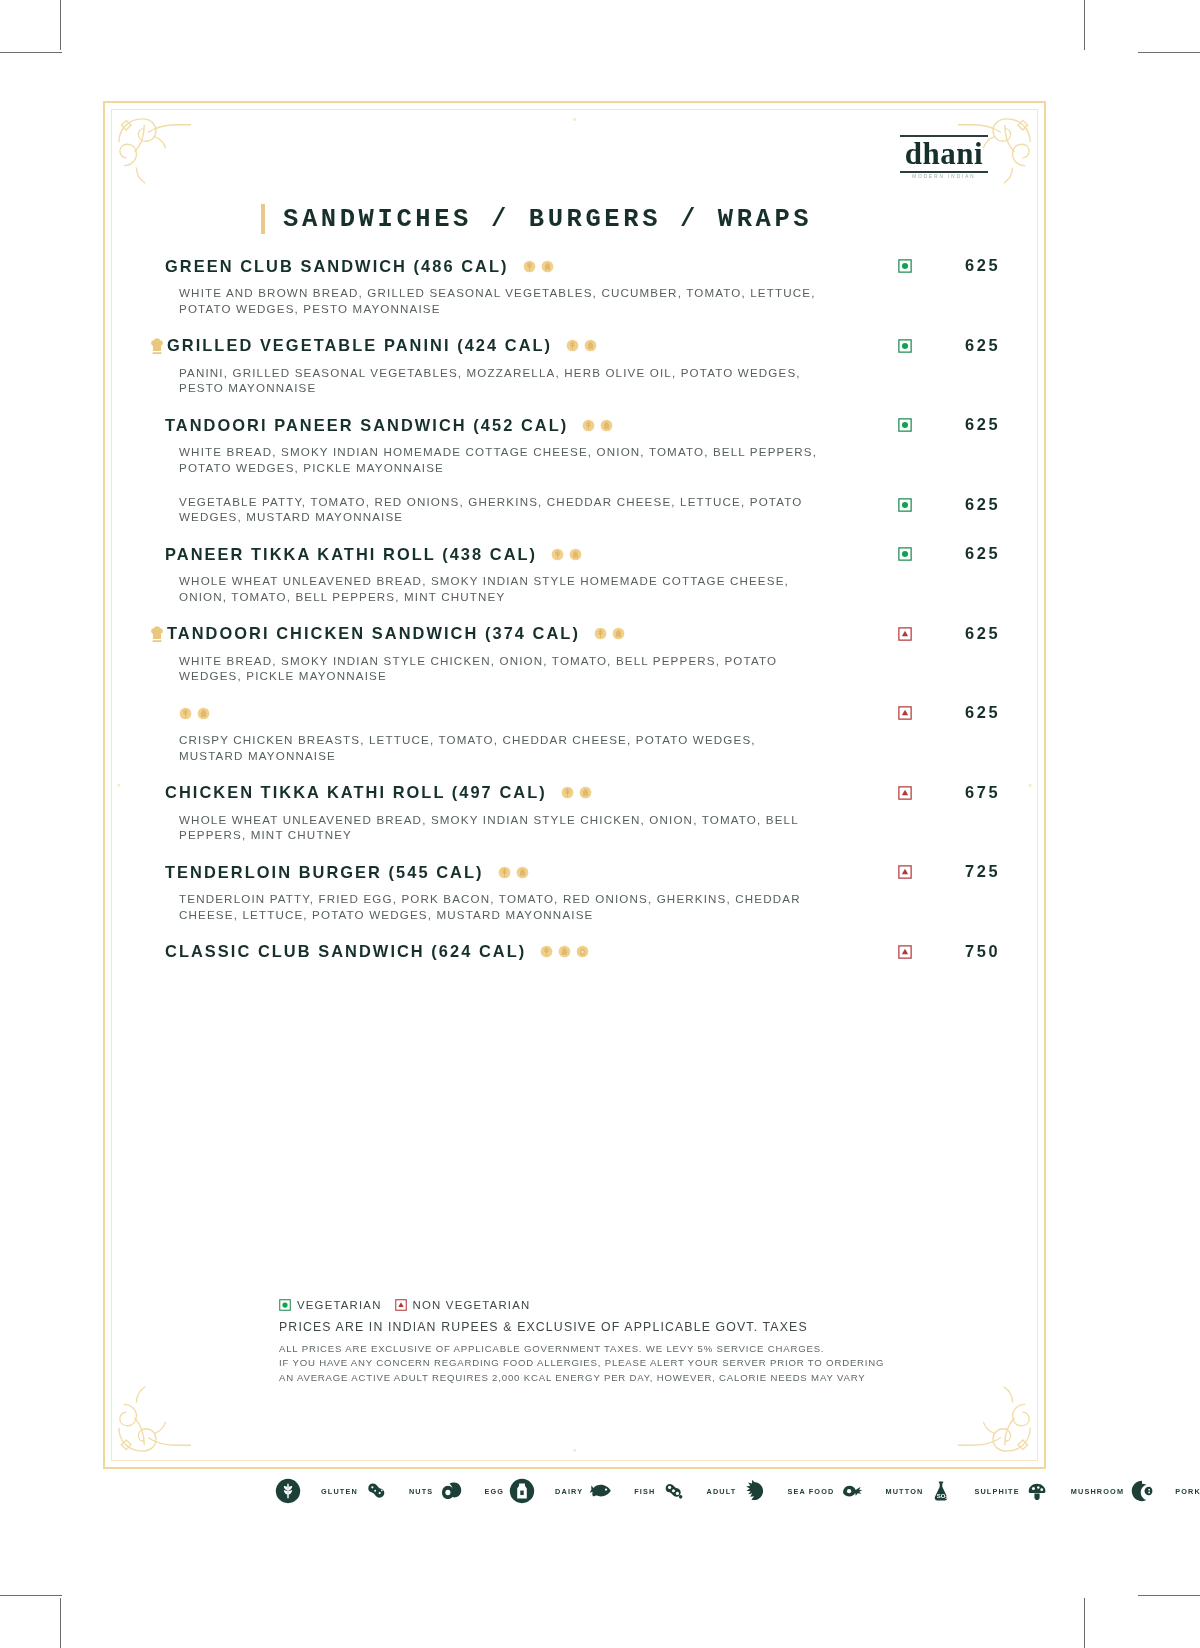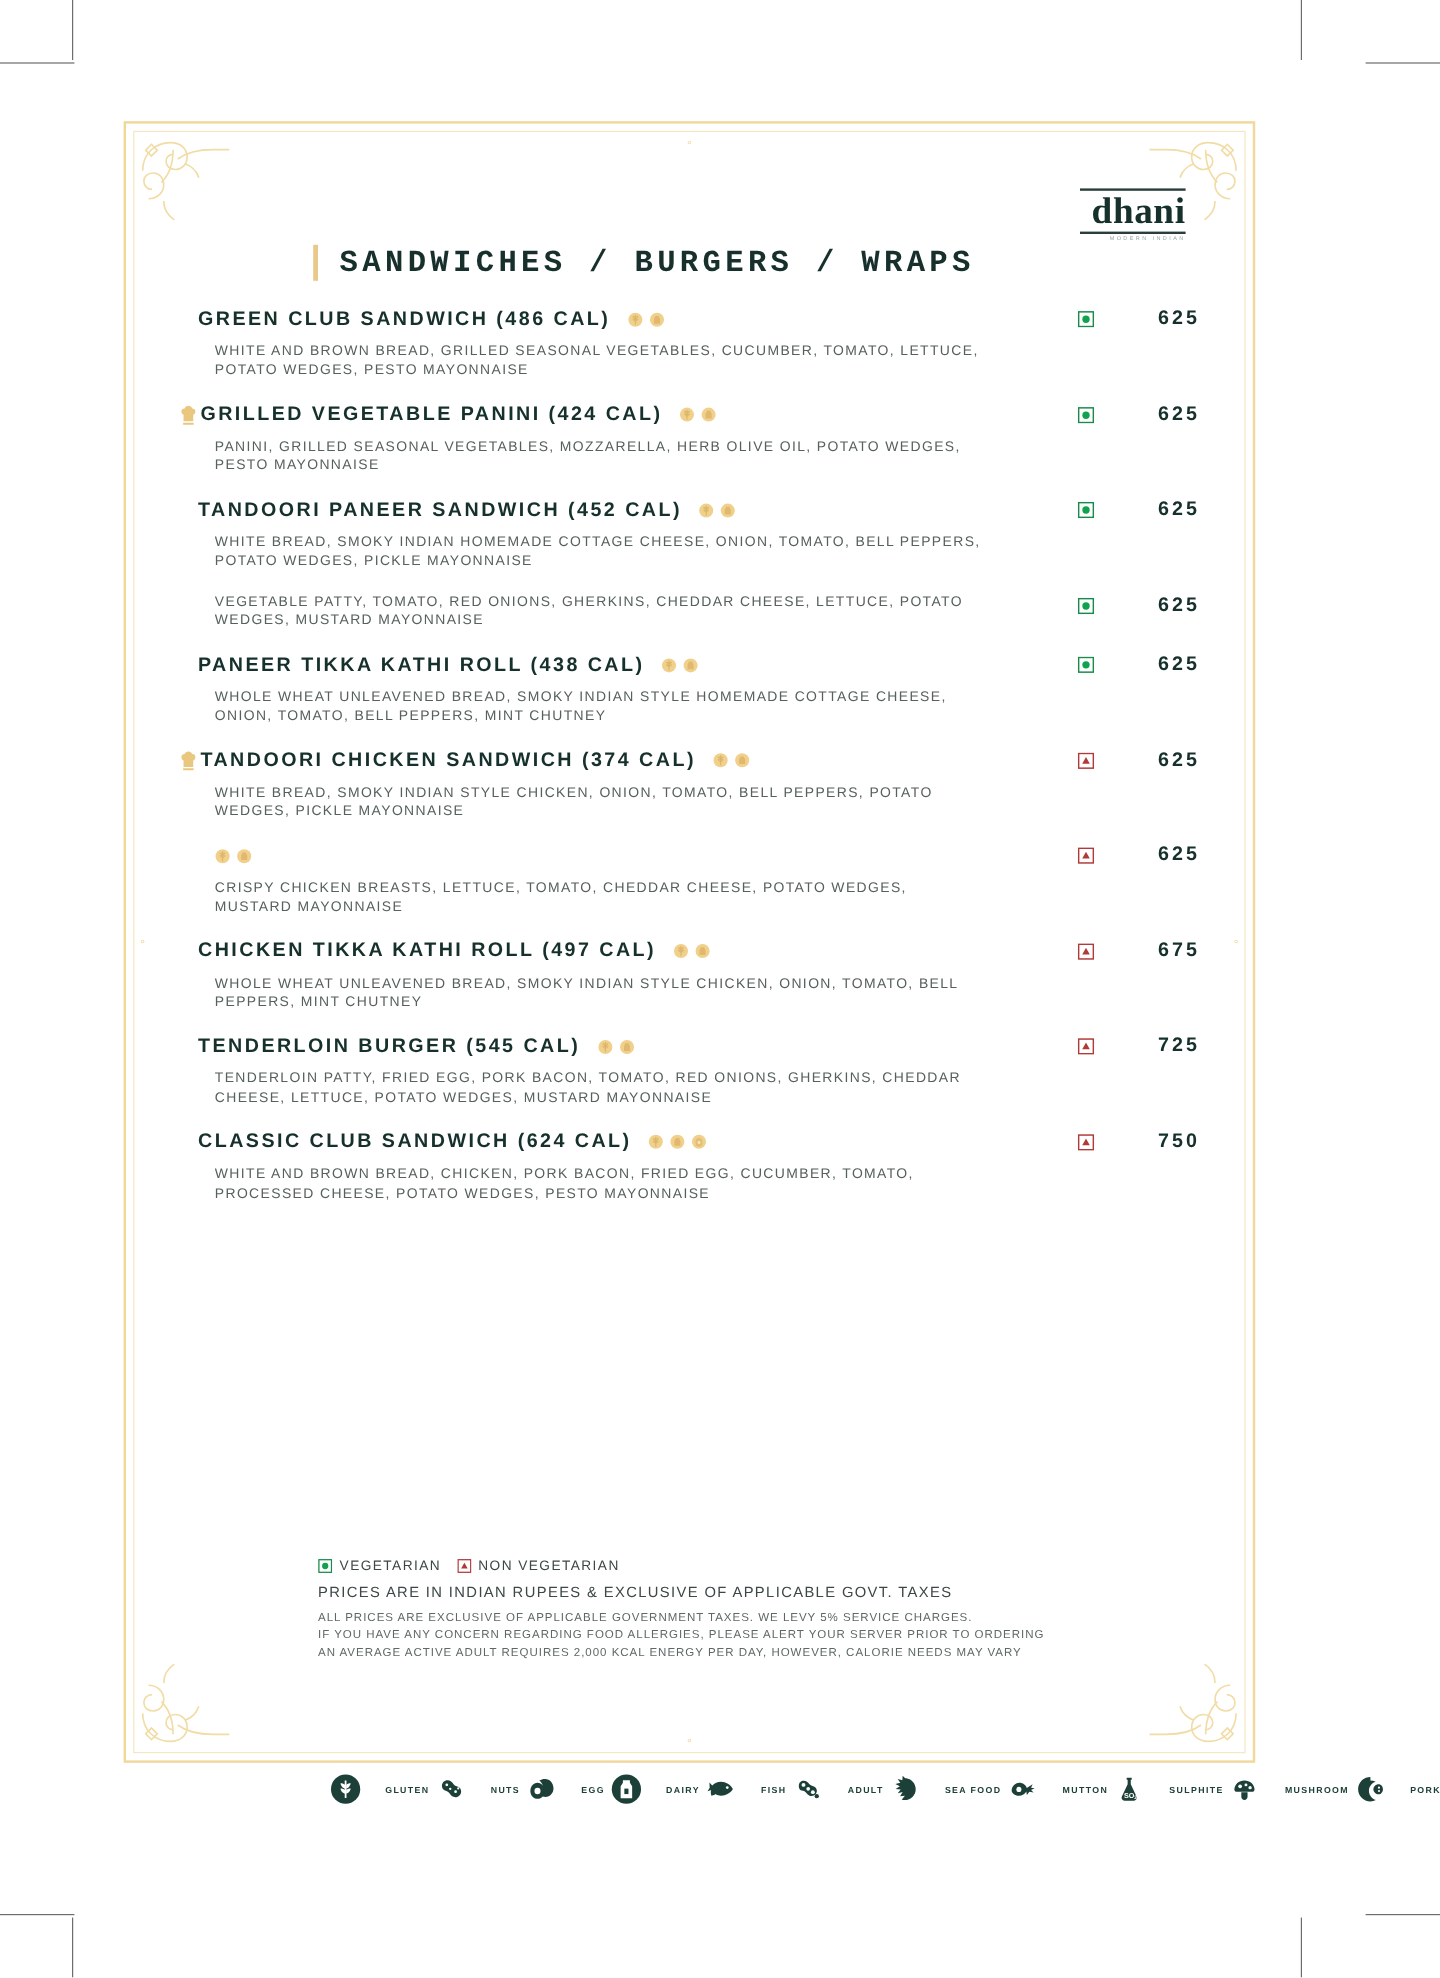--- a/index.html
+++ b/index.html
@@ -41,21 +41,21 @@
   .corner.bl{left:10px;bottom:10px;transform:scaleY(-1);}
   .corner.br{right:10px;bottom:10px;transform:scale(-1,-1);}
   .midmark{position:absolute;color:#f0d79a;font-size:9px;line-height:1;}
   .midmark.top{top:12px;left:50%;transform:translateX(-50%);}
   .midmark.right{right:11px;top:50%;transform:translateY(-50%);}
   .midmark.left{left:11px;top:50%;transform:translateY(-50%);}
   .midmark.bottom{bottom:12px;left:50%;transform:translateX(-50%);}
 
   
   .logo{
-    position:absolute;right:56px;top:54px;text-align:right;
+    position:absolute;right:56px;top:32px;text-align:center;
   }
   .logo .bar{height:2px;background:#2a3f3c;width:88px;margin:0 auto;}
   .logo .word{
     font-family:"Liberation Serif", serif;
     font-size:31px;font-weight:700;letter-spacing:.5px;
     color:#16302c;line-height:1.05;padding:1px 0 0;
   }
   .logo .sub{
     font-size:4.6px;letter-spacing:2px;color:#9aa6a3;margin-top:1px;
     text-transform:uppercase;
@@ -101,21 +101,21 @@
     position:absolute;left:800px;top:1px;
     font-size:16.4px;font-weight:600;letter-spacing:2.6px;color:#16302c;
   }
   .desc{
     margin:8px 0 0 14px;
     font-size:11.6px;letter-spacing:1.16px;line-height:1.36;
     color:#56605e;max-width:640px;text-transform:uppercase;
   }
 
   
-  .footer{position:absolute;left:160px;top:1196px;right:40px;}
+  .footer{position:absolute;left:174px;top:1196px;right:40px;}
   .legend{display:flex;align-items:center;gap:7px;margin-bottom:9px;}
   .legend .lg{display:flex;align-items:center;gap:6px;margin-right:6px;}
   .legend .mark{width:12px;height:12px;}
   .legend .mark svg{display:block;width:100%;height:100%;}
   .legend span.txt{font-size:11.4px;letter-spacing:1.2px;color:#3c4746;}
   .tax{
     font-size:12.3px;letter-spacing:1.15px;color:#3c4746;margin-bottom:8px;
   }
   .fine{font-size:9.6px;letter-spacing:.82px;color:#5e6867;line-height:1.5;}
 
@@ -471,21 +471,20 @@
             </span>
           </span>
         </div>
         <span class="diet">
           <svg viewBox="0 0 16 16">
             <rect x="1" y="1" width="14" height="14" fill="#fff" stroke="#b03a38" stroke-width="1.4"></rect>
             <path d="M8 4.3l3.6 6.4H4.4z" fill="#b03a38"></path>
           </svg>
         </span>
         <span class="price">750</span>
-        <div class="desc">WHITE AND BROWN BREAD, CHICKEN, PORK BACON, FRIED EGG, CUCUMBER, TOMATO, PROCESSED CHEESE, POTATO WEDGES, PESTO MAYONNAISE</div>
       </div>
     </div>
 
   <div class="footer">
     <div class="legend" id="legend-row">
         <span class="lg">
           <span class="mark">
             <svg viewBox="0 0 16 16">
               <rect x="1" y="1" width="14" height="14" fill="#fff" stroke="#1a8a4b" stroke-width="1.4"></rect>
               <circle cx="8" cy="8" r="3.5" fill="#11a24f"></circle>

